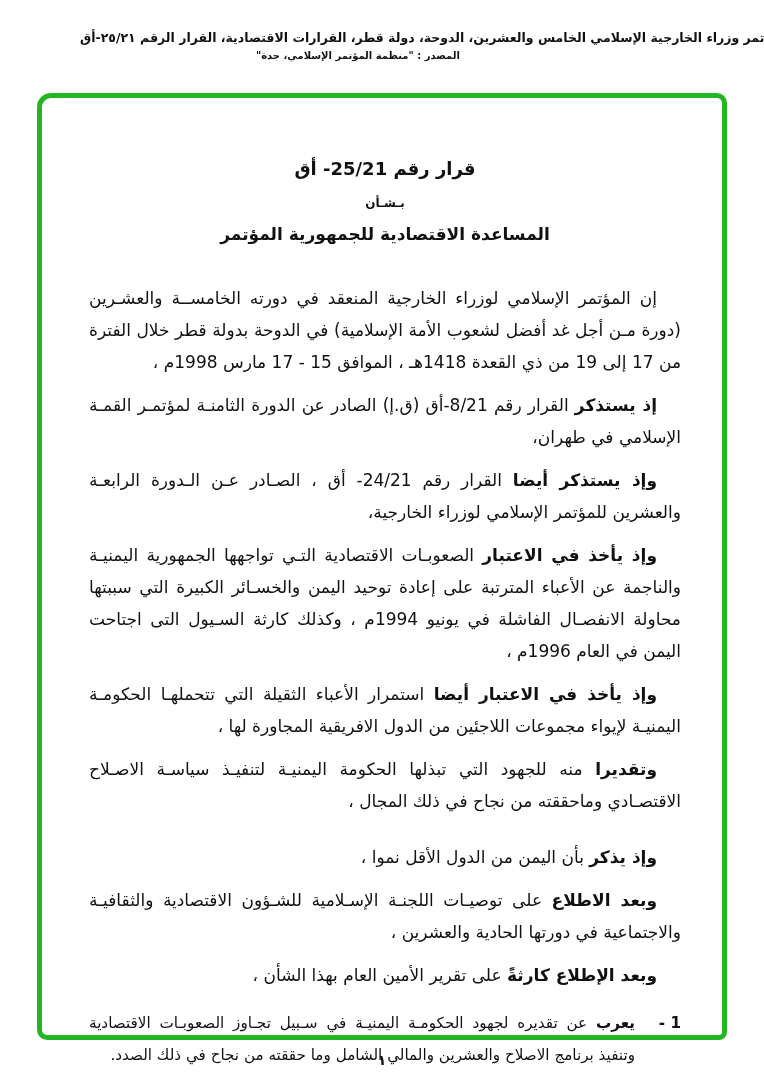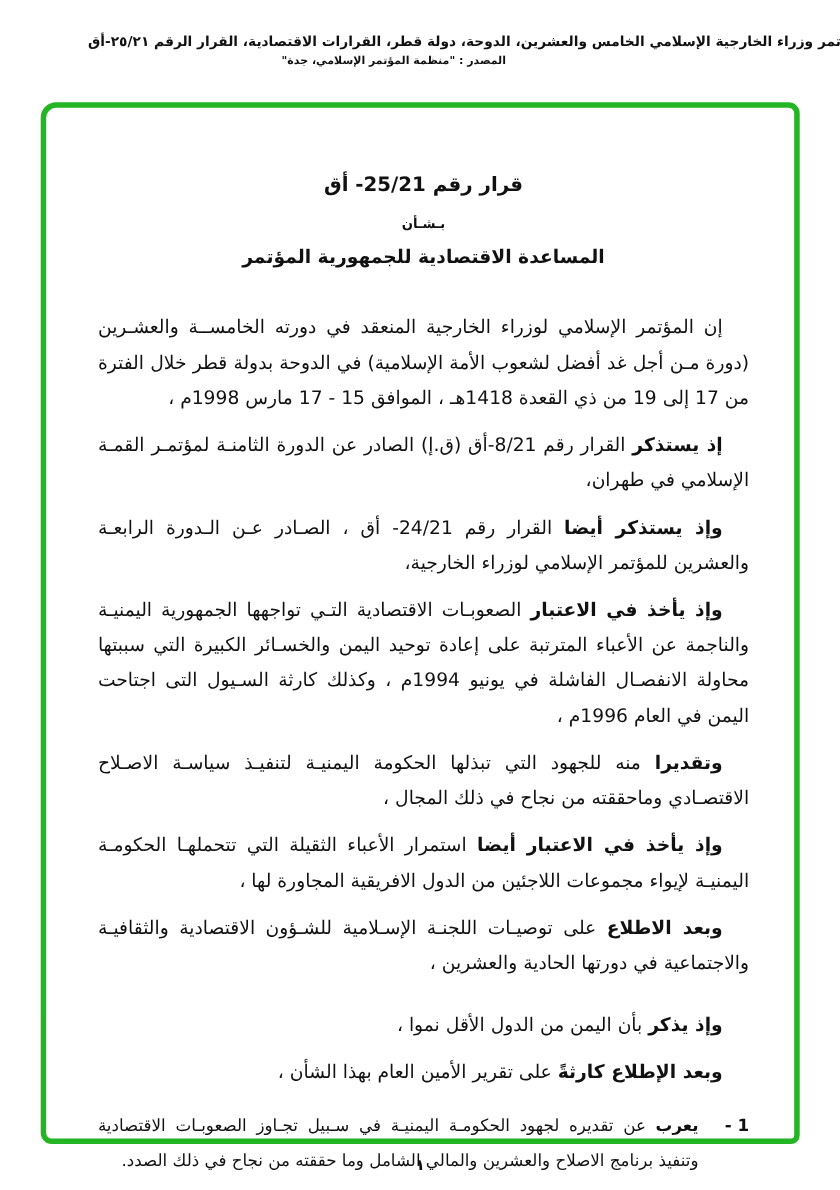--- a/index.html
+++ b/index.html
@@ -119,27 +119,27 @@
       <div class="paragraphs">
 
         <p class="para"><b></b><span>إن المؤتمر الإسلامي لوزراء الخارجية المنعقد في دورته الخامســة والعشـرين (دورة مـن أجل غد أفضل لشعوب الأمة الإسلامية) في الدوحة بدولة قطر خلال الفترة من 17 إلى 19 من ذي القعدة 1418هـ ، الموافق 15 - 17 مارس 1998م ،</span></p>
 
         <p class="para"><b>إذ يستذكر</b><span> القرار رقم 8/21-أق (ق.إ) الصادر عن الدورة الثامنـة لمؤتمـر القمـة الإسلامي في طهران،</span></p>
 
         <p class="para"><b>وإذ يستذكر أيضا</b><span> القرار رقم 24/21- أق ، الصـادر عـن الـدورة الرابعـة والعشرين للمؤتمر الإسلامي لوزراء الخارجية،</span></p>
 
         <p class="para"><b>وإذ يأخذ في الاعتبار</b><span> الصعوبـات الاقتصادية التـي تواجهها الجمهورية اليمنيـة والناجمة عن الأعباء المترتبة على إعادة توحيد اليمن والخسـائر الكبيرة التي سببتها محاولة الانفصـال الفاشلة في يونيو 1994م ، وكذلك كارثة السـيول التى اجتاحت اليمن في العام 1996م ،</span></p>
 
+        <p class="para"><b>وإذ يأخذ في الاعتبار أيضا</b><span> استمرار الأعباء الثقيلة التي تتحملهـا الحكومـة اليمنيـة لإيواء مجموعات اللاجئين من الدول الافريقية المجاورة لها ،</span></p>
+
         <p class="para"><b>وتقديرا</b><span> منه للجهود التي تبذلها الحكومة اليمنيـة لتنفيـذ سياسـة الاصـلاح الاقتصـادي وماحققته من نجاح في ذلك المجال ،</span></p>
 
-        <p class="para"><b>وإذ يأخذ في الاعتبار أيضا</b><span> استمرار الأعباء الثقيلة التي تتحملهـا الحكومـة اليمنيـة لإيواء مجموعات اللاجئين من الدول الافريقية المجاورة لها ،</span></p>
+        <p class="para gap-before"><b>وإذ يذكر</b><span> بأن اليمن من الدول الأقل نموا ،</span></p>
 
         <p class="para"><b>وبعد الاطلاع</b><span> على توصيـات اللجنـة الإسـلامية للشـؤون الاقتصادية والثقافيـة والاجتماعية في دورتها الحادية والعشرين ،</span></p>
-
-        <p class="para gap-before"><b>وإذ يذكر</b><span> بأن اليمن من الدول الأقل نموا ،</span></p>
 
         <p class="para"><b>وبعد الإطلاع كارثةً</b><span> على تقرير الأمين العام بهذا الشأن ،</span></p>
 
         <div class="list-item">
           <span class="num">1 -</span>
           <div class="item-text"><b>يعرب</b><span> عن تقديره لجهود الحكومـة اليمنيـة في سـبيل تجـاوز الصعوبـات الاقتصادية وتنفيذ برنامج الاصلاح والعشرين والمالي الشامل وما حققته من نجاح في ذلك الصدد.</span></div>
         </div>
 
       </div>
     </div>

